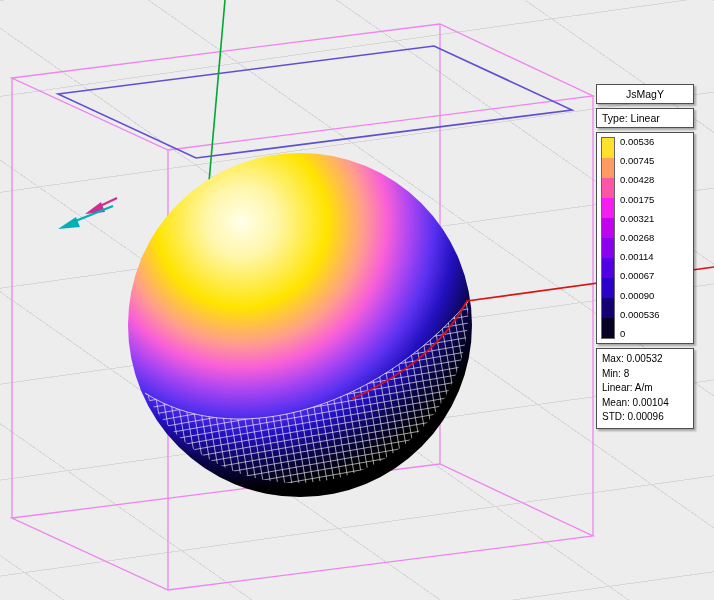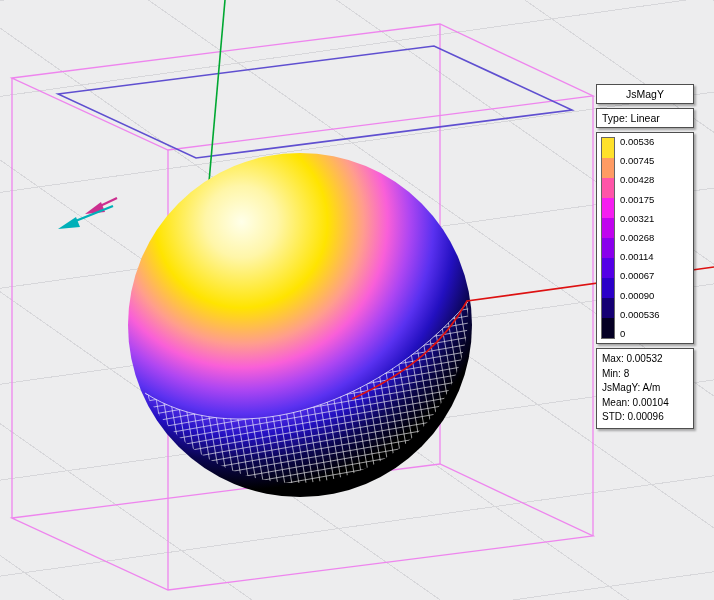--- a/index.html
+++ b/index.html
@@ -90,19 +90,19 @@
         <div class="tick">0.00114</div>
         <div class="tick">0.00067</div>
         <div class="tick">0.00090</div>
         <div class="tick">0.000536</div>
         <div class="tick">0</div>
       </div>
     </div>
     <div class="lg-box lg-stats">
       <div>Max: 0.00532</div>
       <div>Min: 8</div>
-      <div>JsMagY: A/m</div>
+      <div>Linear: A/m</div>
       <div>Mean: 0.00104</div>
       <div>STD: 0.00096</div>
     </div>
   </div>
 
 </div>
 
 </body></html>

